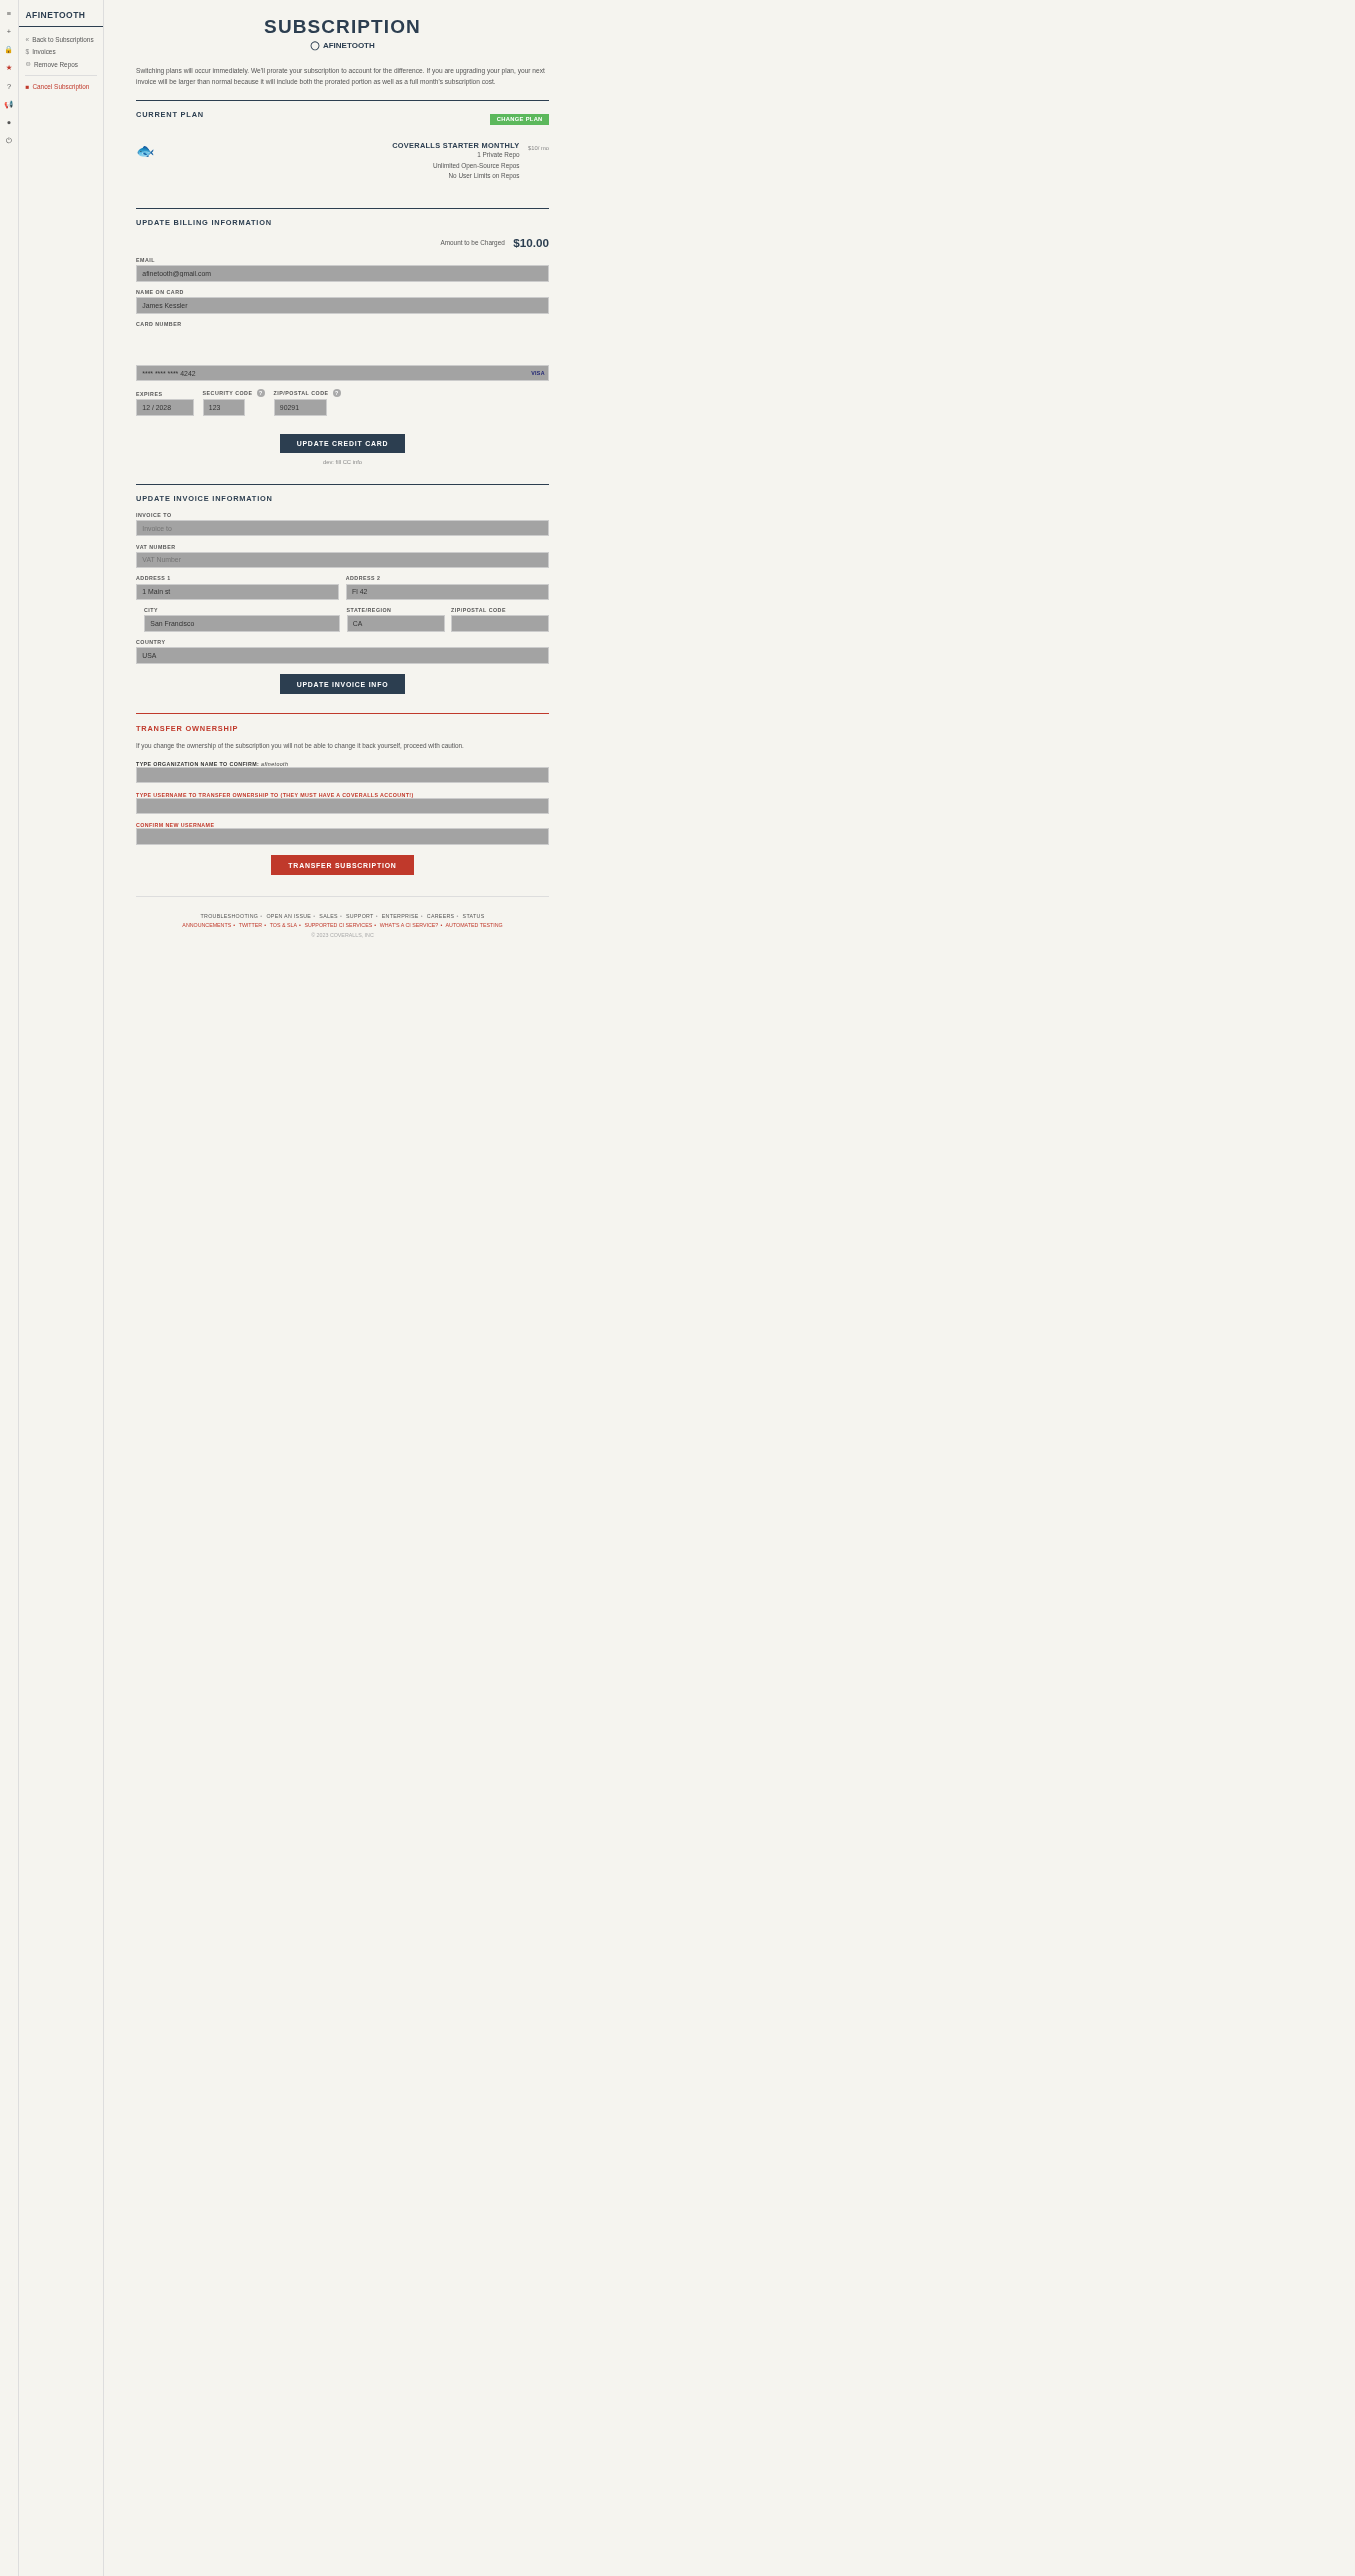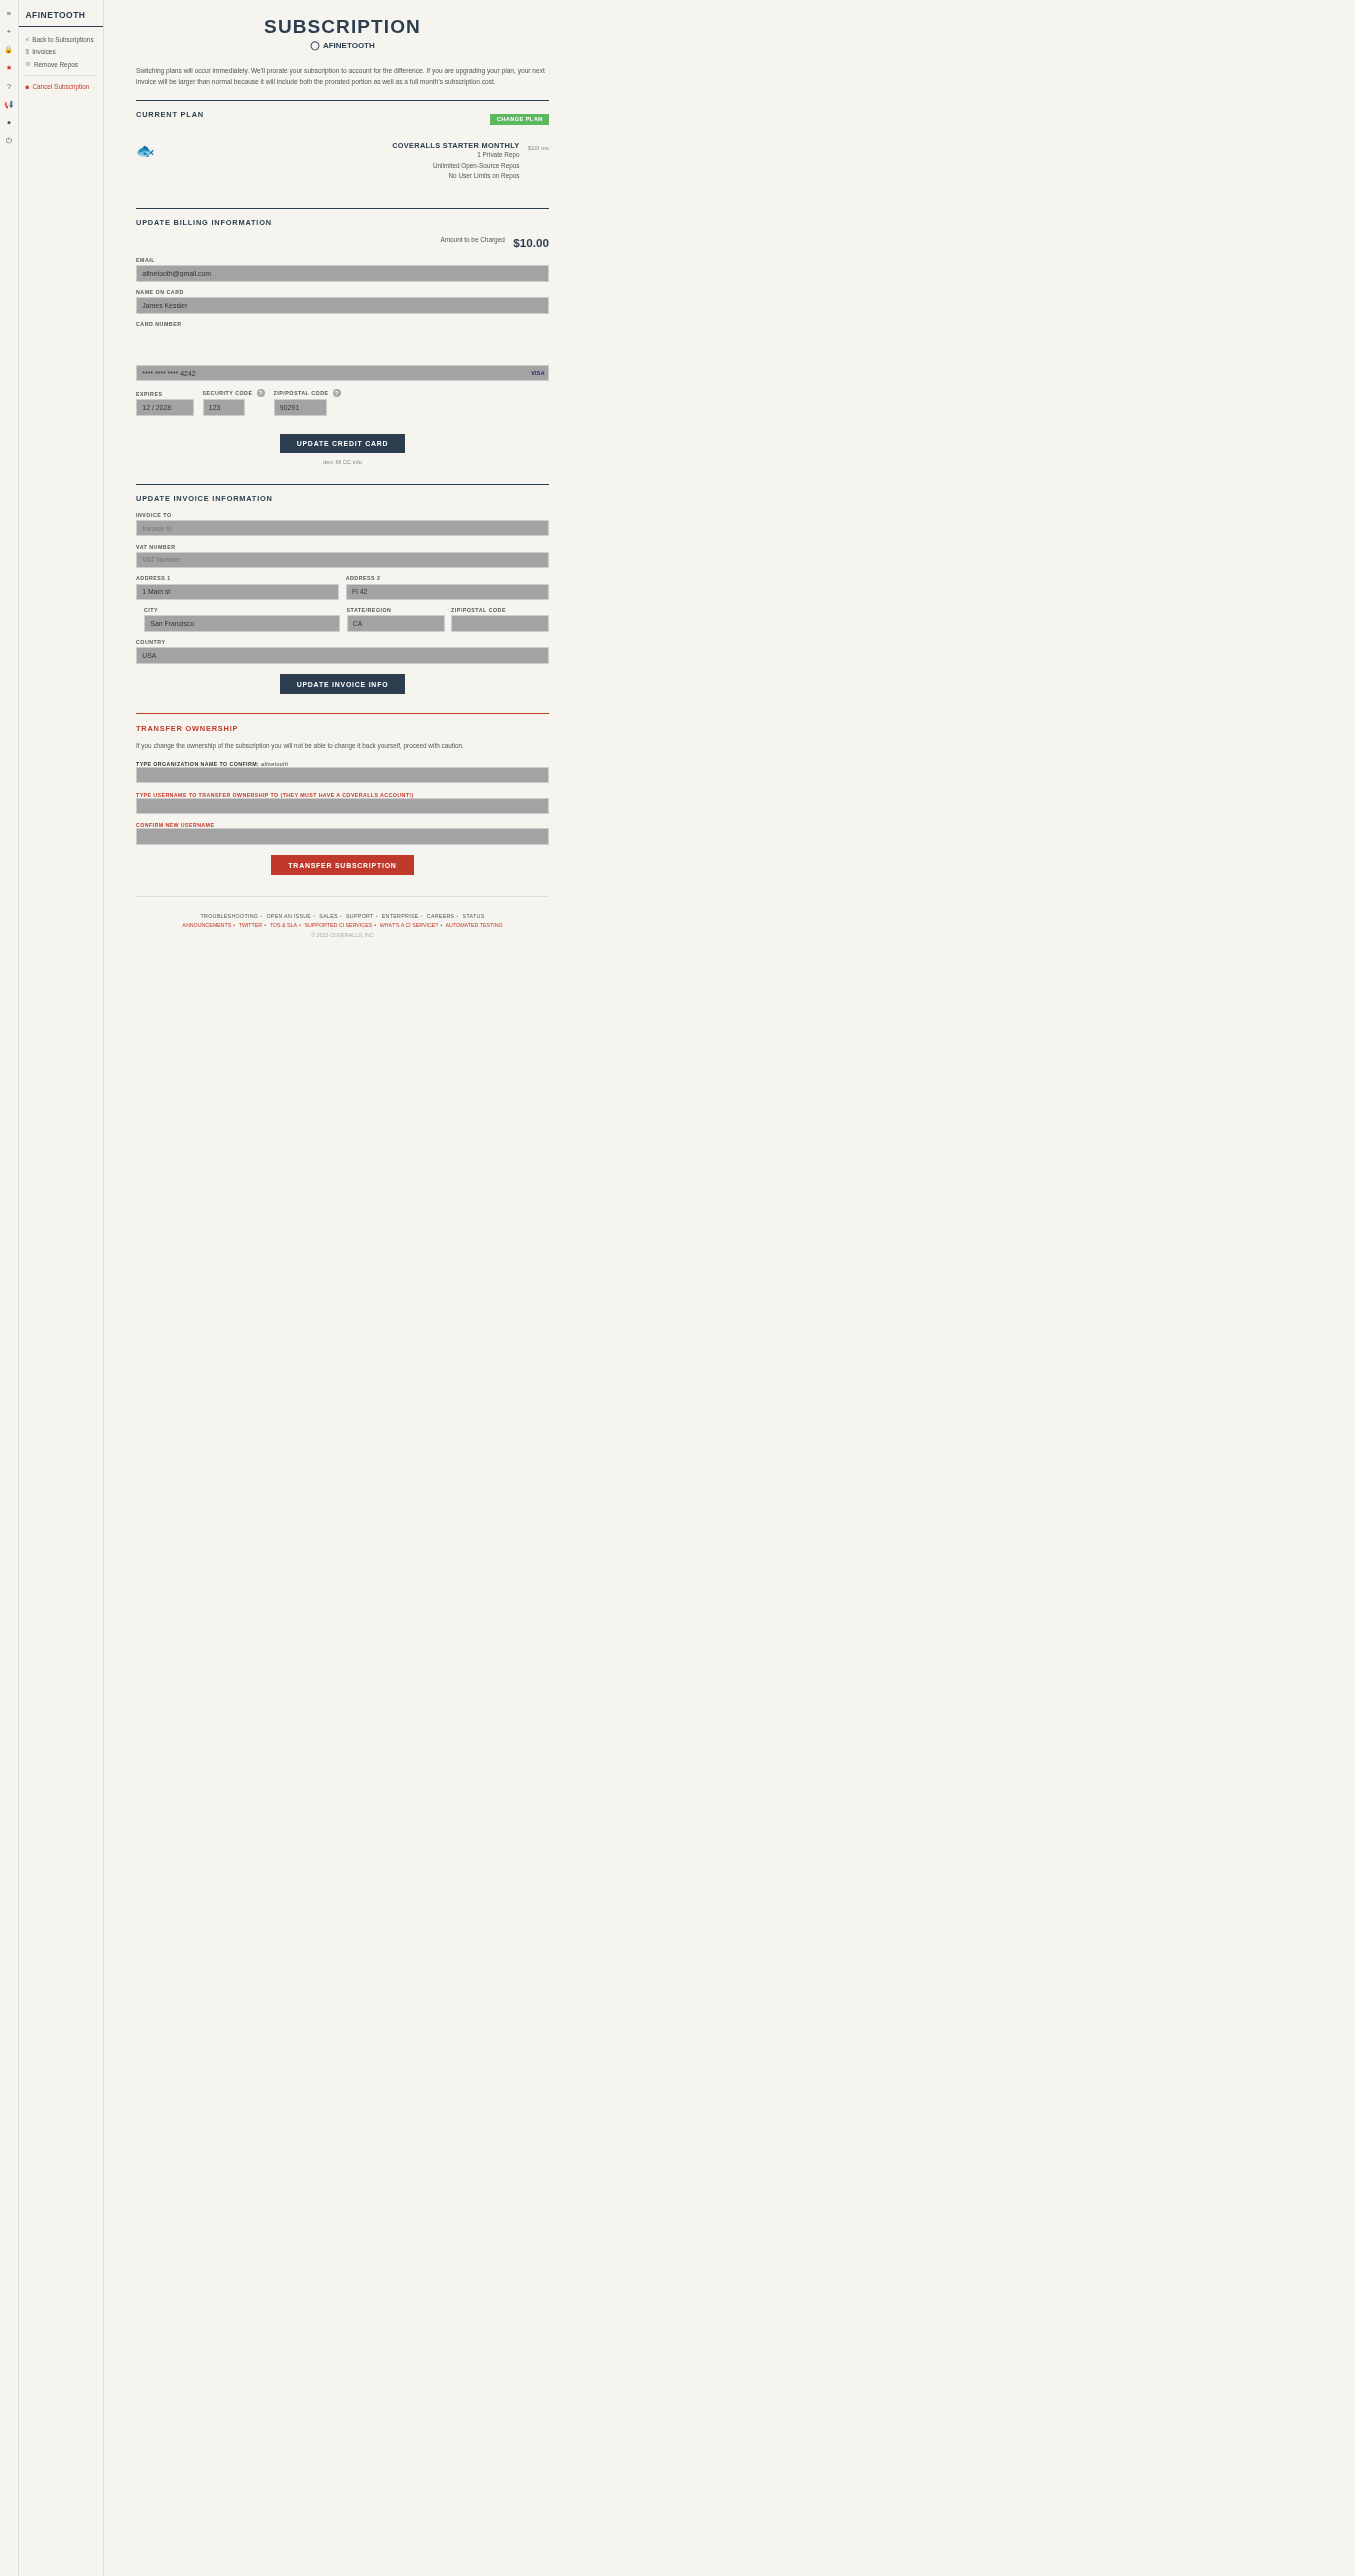--- a/index.html
+++ b/index.html
@@ -187,21 +187,21 @@
     .plan-price span {
       font-size: 5.8px;
       font-weight: normal;
       color: #888;
     }
 
     
     .amount-row {
       display: flex;
       justify-content: flex-end;
-      align-items: flex-start;
+      align-items: center;
       gap: 8.5px;
       margin-bottom: 8.5px;
       color: #555;
       font-size: 6.4px;
     }
     .amount-value {
       font-size: 11.7px;
       font-weight: 900;
       color: #2c3e50;
     }

